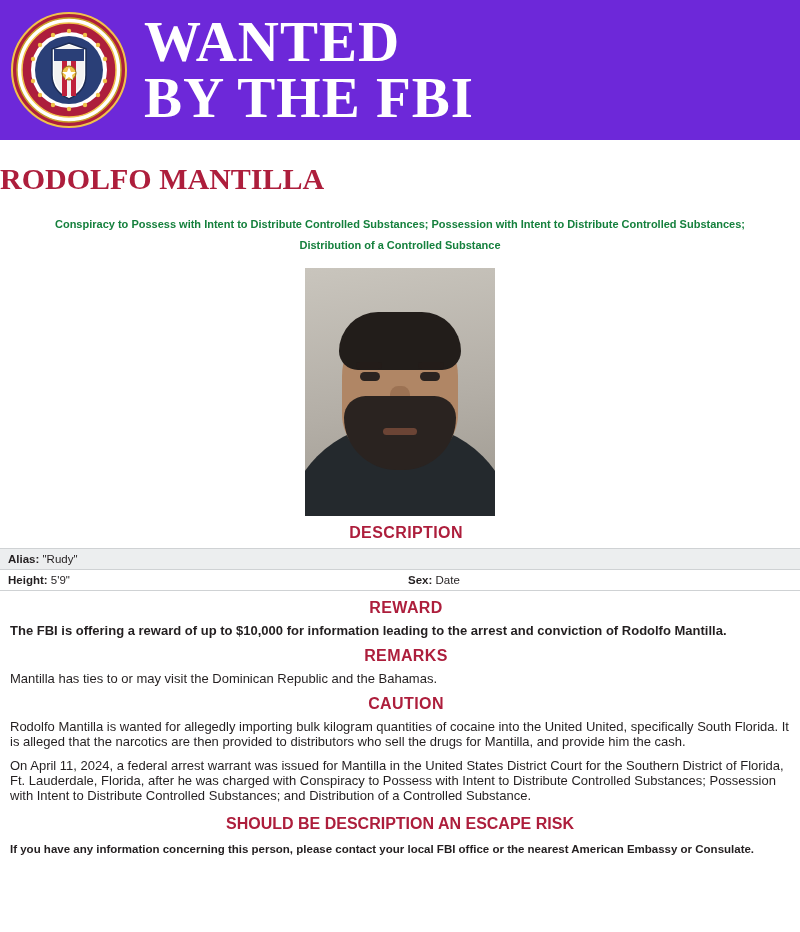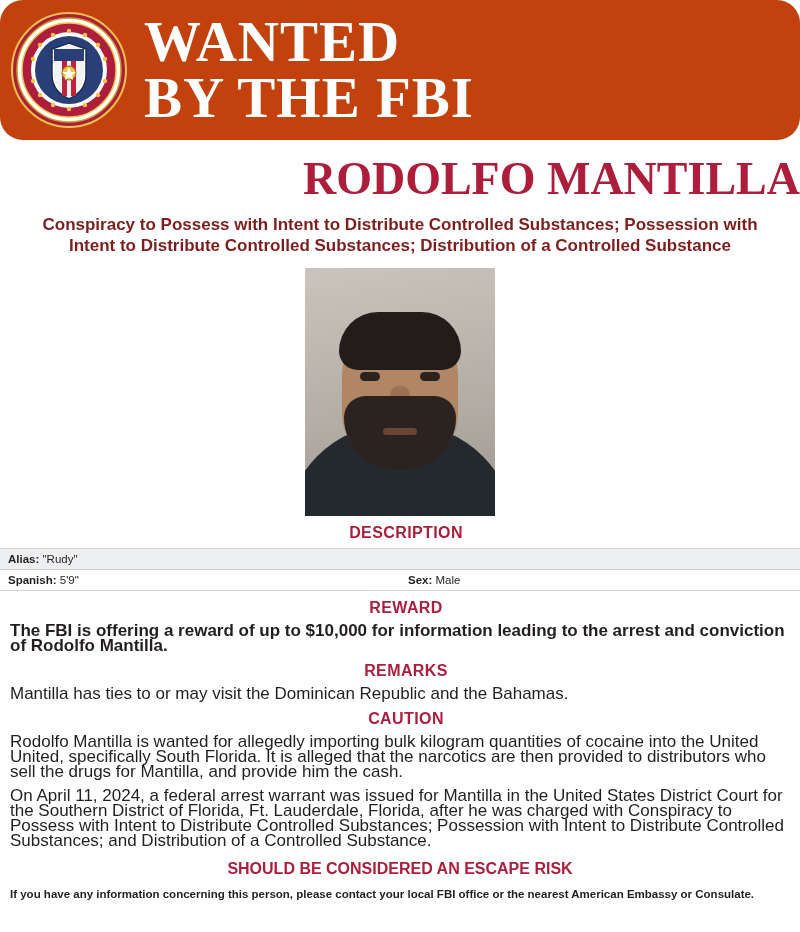--- a/index.html
+++ b/index.html
@@ -10,27 +10,26 @@
     width: 800px;
     height: 932px;
     background: #ffffff;
     font-family: "Liberation Sans", sans-serif;
     color: #231f20;
     overflow: hidden;
   }
 
   
   .banner {
-    background: #c2410c;
+    background: #6d28d9;
     height: 140px;
     display: flex;
     align-items: center;
     padding-left: 10px;
     box-sizing: border-box;
-    border-radius: 23px;
   }
   .seal {
     width: 118px;
     height: 118px;
     flex: 0 0 118px;
     position: relative;
   }
   .banner-titles {
     margin-left: 16px;
     color: #ffffff;
@@ -38,32 +37,32 @@
   .banner-line {
     font-family: "Liberation Serif", serif;
     font-weight: bold;
     font-size: 57px;
     line-height: 56px;
     letter-spacing: 1px;
   }
 
   
   .subject-name {
-    text-align: right;
+    text-align: left;
     color: #ad1e3c;
     font-family: "Liberation Serif", serif;
     font-weight: bold;
-    font-size: 46px;
+    font-size: 30px;
     line-height: 50px;
     margin-top: 14px;
   }
   .charges {
     text-align: center;
-    color: #7f1d1d;
-    font-size: 17px;
+    color: #15803d;
+    font-size: 11px;
     font-weight: bold;
     line-height: 21px;
     margin: 10px 40px 0 40px;
   }
 
   
   .photo-wrap {
     margin-top: 12px;
     display: flex;
     justify-content: center;
@@ -195,21 +194,21 @@
     width: 50%;
   }
   table.desc tr:nth-child(odd) td { background: #eceeef; }
   table.desc tr:nth-child(even) td { background: #ffffff; }
   table.desc tr:last-child td { border-bottom: 1px solid #cfd2d4; }
   .lbl { font-weight: bold; }
   .val { font-weight: normal; }
 
   
   .body-text {
-    font-size: 17px;
+    font-size: 13px;
     line-height: 15px;
     margin: 0 10px 9px 10px;
   }
   .body-text.bold { font-weight: bold; }
 
   .escape {
     text-align: center;
     color: #ad1e3c;
     font-weight: bold;
     font-size: 16px;
@@ -292,36 +291,36 @@
         <span class="lbl">Alias:</span>
         <span class="val">"Rudy"</span>
       </td>
       <td>
         <span class="lbl"></span>
         <span class="val"></span>
       </td>
     </tr>
     <tr>
       <td>
-        <span class="lbl">Spanish:</span>
+        <span class="lbl">Height:</span>
         <span class="val">5'9"</span>
       </td>
       <td>
         <span class="lbl">Sex:</span>
-        <span class="val">Male</span>
+        <span class="val">Date</span>
       </td>
     </tr>
   </tbody>
 </table>
 
 <div class="section-head">REWARD</div>
 <div class="body-text bold">The FBI is offering a reward of up to $10,000 for information leading to the arrest and conviction of Rodolfo Mantilla.</div>
 
 <div class="section-head">REMARKS</div>
 <div class="body-text">Mantilla has ties to or may visit the Dominican Republic and the Bahamas.</div>
 
 <div class="section-head">CAUTION</div>
 <div class="body-text">Rodolfo Mantilla is wanted for allegedly importing bulk kilogram quantities of cocaine into the United United, specifically South Florida. It is alleged that the narcotics are then provided to distributors who sell the drugs for Mantilla, and provide him the cash.</div>
 <div class="body-text">On April 11, 2024, a federal arrest warrant was issued for Mantilla in the United States District Court for the Southern District of Florida, Ft. Lauderdale, Florida, after he was charged with Conspiracy to Possess with Intent to Distribute Controlled Substances; Possession with Intent to Distribute Controlled Substances; and Distribution of a Controlled Substance.</div>
 
-<div class="escape">SHOULD BE CONSIDERED AN ESCAPE RISK</div>
+<div class="escape">SHOULD BE DESCRIPTION AN ESCAPE RISK</div>
 
 <div class="contact">If you have any information concerning this person, please contact your local FBI office or the nearest American Embassy or Consulate.</div>
 
 </body></html>

